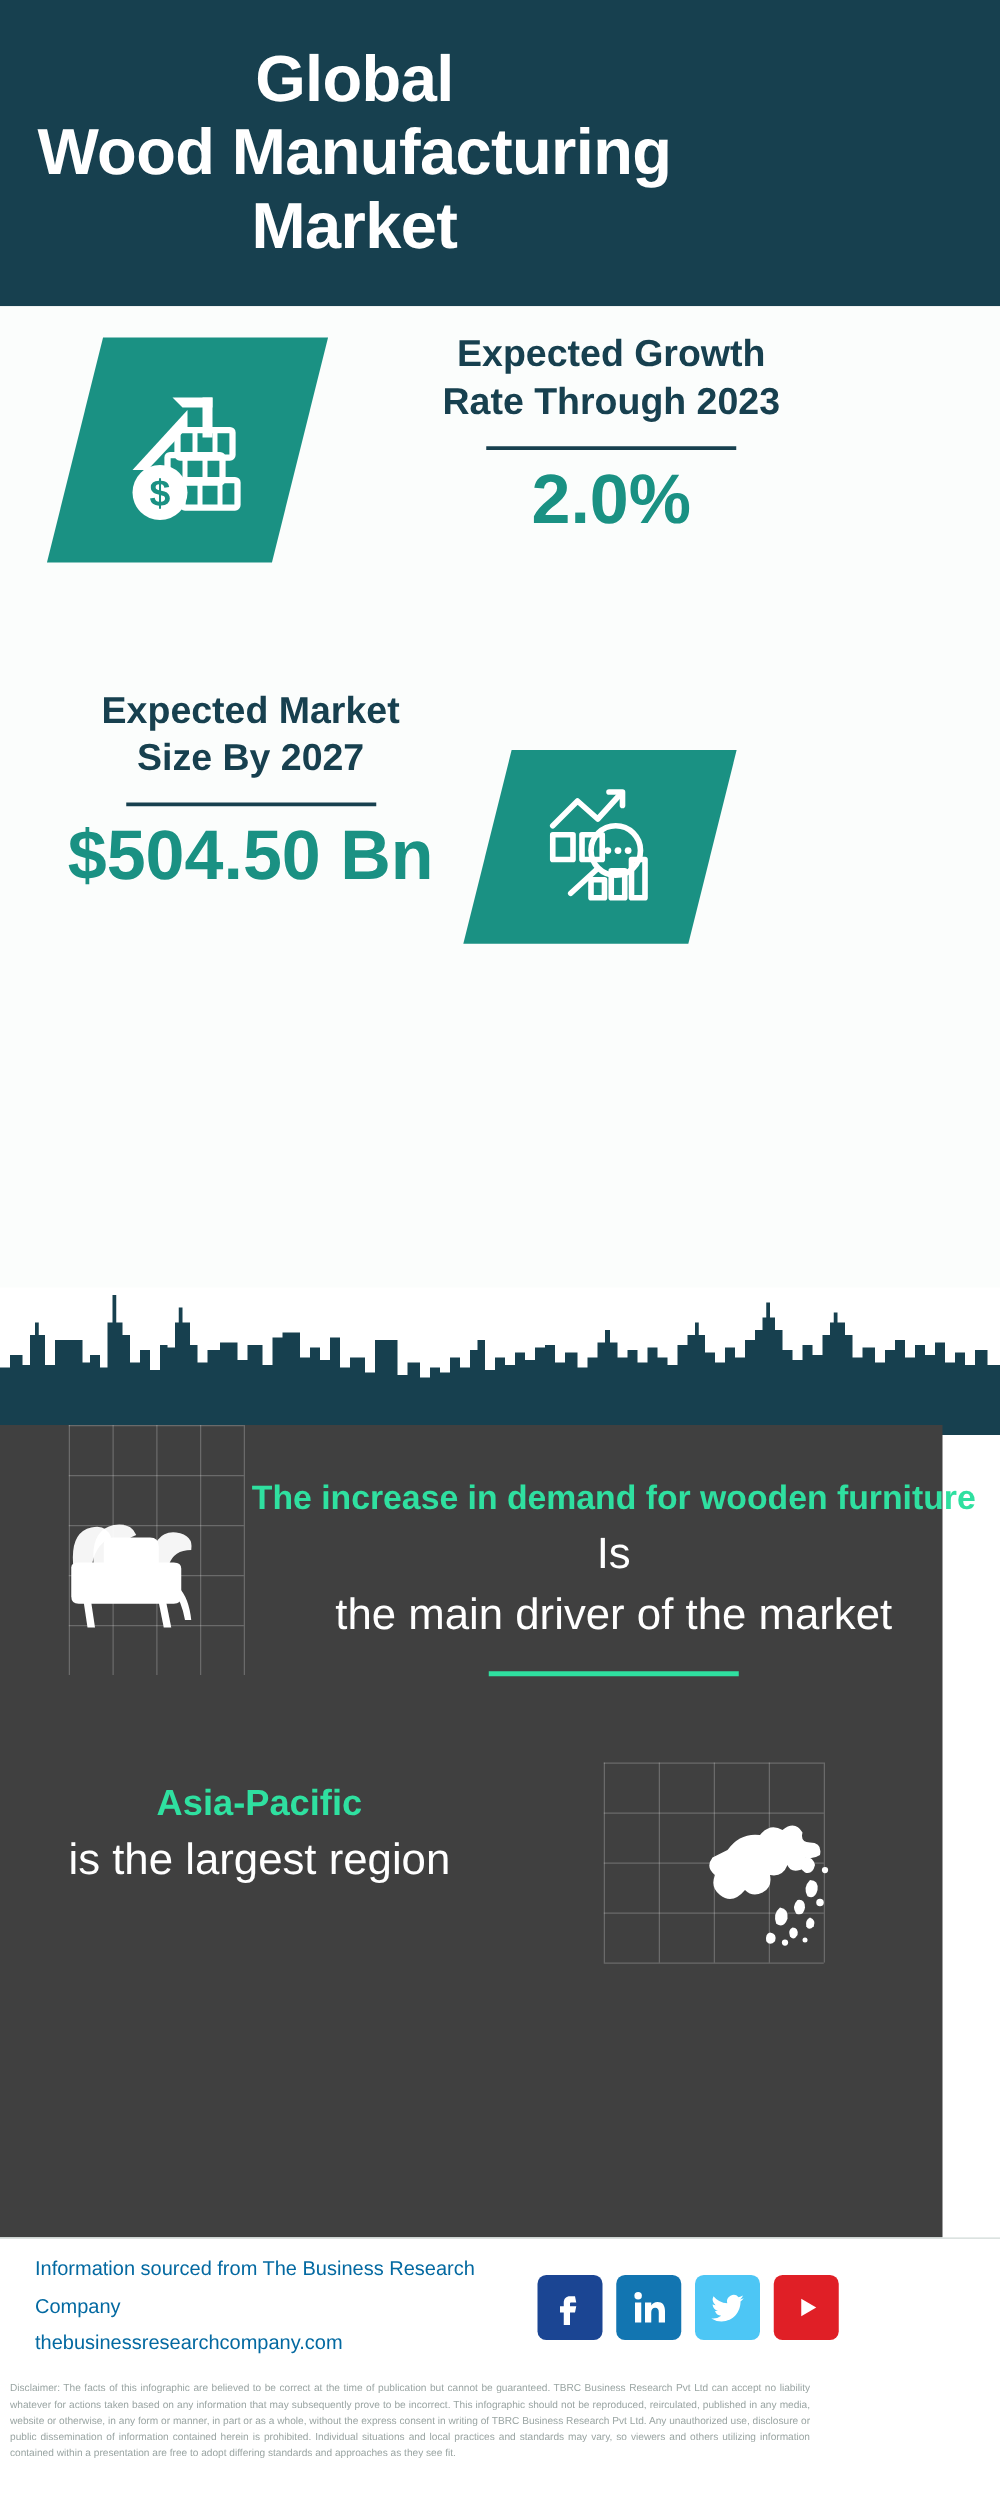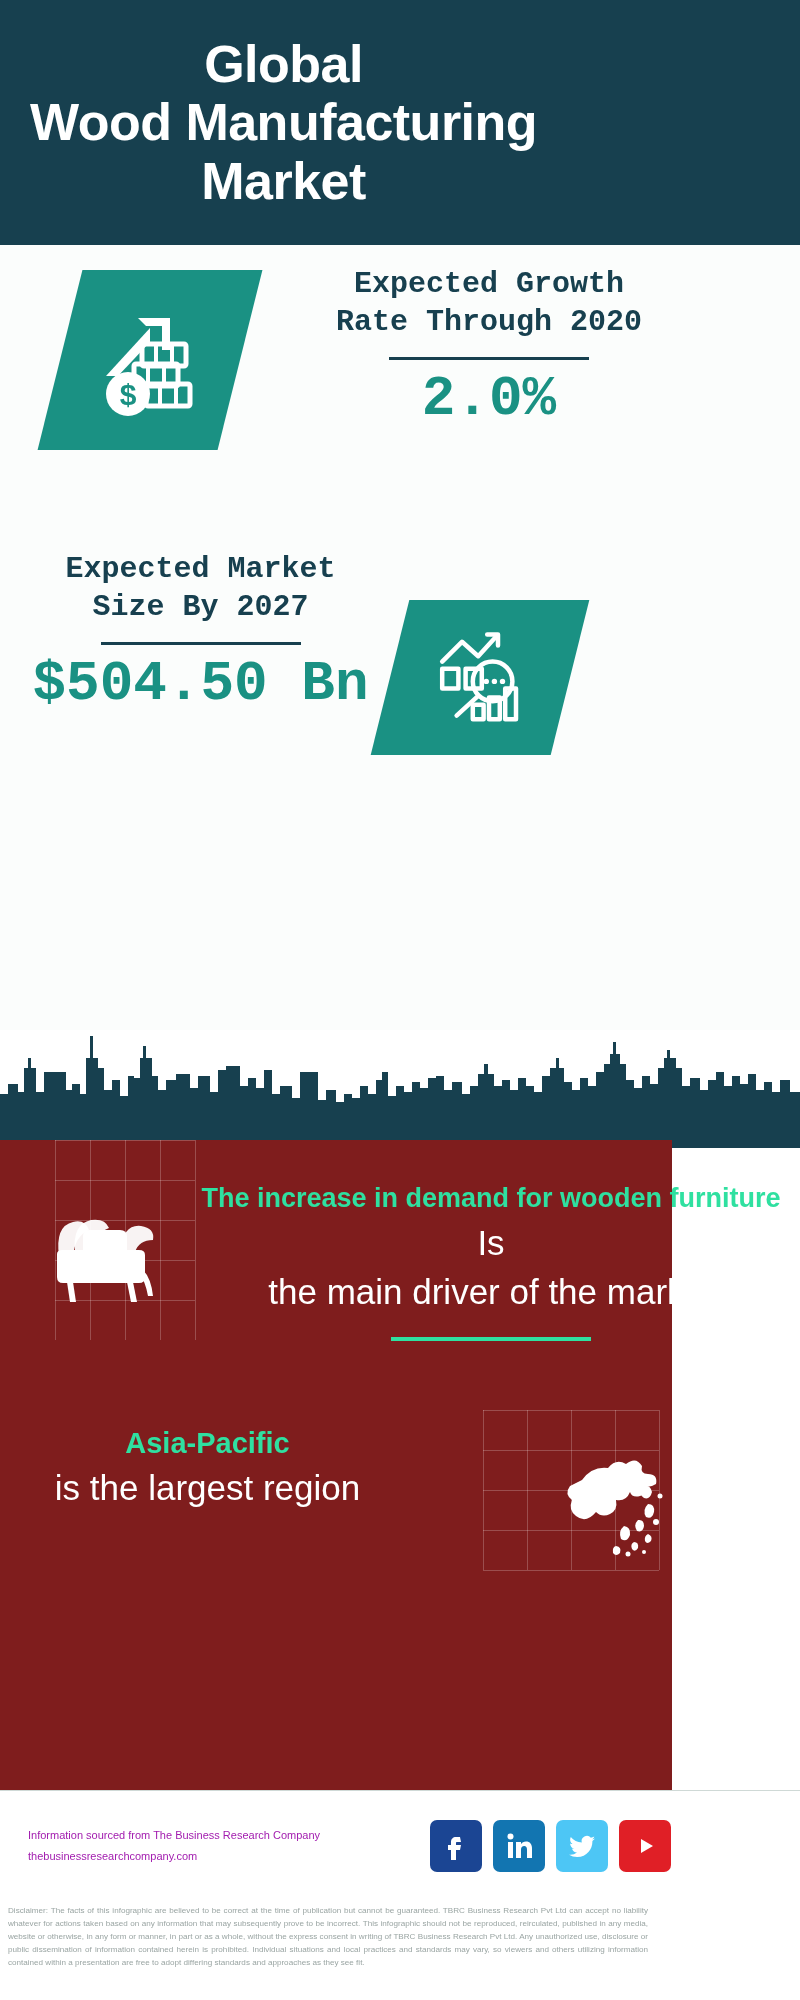--- a/index.html
+++ b/index.html
@@ -47,21 +47,21 @@
   .para .inner {
     transform:skewX(14deg);
     width:100%; height:100%;
     display:flex; align-items:center; justify-content:center;
   }
 
   .row1-icon { left:60px; top:25px; width:180px; height:180px; }
   .row2-icon { left:390px; top:355px; width:180px; height:155px; }
 
   
-  .stat-block { position:absolute; text-align:center;font-family:Liberation Mono, monospace; }
+  .stat-block { position:absolute; text-align:center; }
   .stat-title {
     color:#17404f;
     font-size:30px;
     font-weight:bold;
     line-height:1.27;
     font-stretch:condensed;
   }
   .stat-rule {
     height:3px;
     background:#17404f;
@@ -85,23 +85,23 @@
     position:absolute;
     top:1028px; left:0; width:800px; height:120px;
     overflow:hidden;
   }
   .skyline-wrap svg { display:block; width:800px; height:120px; }
 
   
   .dark-zone {
     position:absolute;
     top:1140px; left:0;
-    width:672px;
+    width:754px;
     height:650px;
-    background:#7f1d1d;
+    background:#404040;
   }
 
   
   .grid-dec { position:absolute; pointer-events:none; }
   .grid-dec .gl { position:absolute; background:rgba(255,255,255,0.22); }
 
   .driver-row {
     position:absolute;
     top:40px; left:0; width:800px;
     display:flex; align-items:flex-start;
@@ -154,22 +154,22 @@
     background:#ffffff;
     display:flex;
     align-items:center;
     border-top:1px solid #cfd9d6;
   }
   .source-text {
     padding-left:28px;
     width:420px;
   }
   .source-text div {
-    color:#a21caf;
-    font-size:11px;
+    color:#0369a1;
+    font-size:16px;
     line-height:1.85;
     font-stretch:condensed;
   }
   .socials { display:flex; gap:11px; padding-left:10px; }
   .sicon {
     width:52px; height:52px;
     border-radius:7px;
     display:flex; align-items:center; justify-content:center;
   }
   .sicon svg { display:block; }
@@ -220,21 +220,21 @@
             <text x="38" y="107" font-size="30" font-weight="bold" text-anchor="middle" fill="#1a9183" font-family="Liberation Sans, sans-serif">$</text>
           </g>
         </svg>
       </span>
     </div>
   </div>
 
   <div class="stat-block growth-block">
     <div class="stat-title">
       <span>Expected Growth</span><br>
-      <span>Rate Through 2020</span>
+      <span>Rate Through 2023</span>
     </div>
     <div class="stat-rule"></div>
     <div class="stat-value">2.0%</div>
   </div>
 
   <div class="stat-block size-block">
     <div class="stat-title">
       <span>Expected Market</span><br>
       <span>Size By 2027</span>
     </div>

